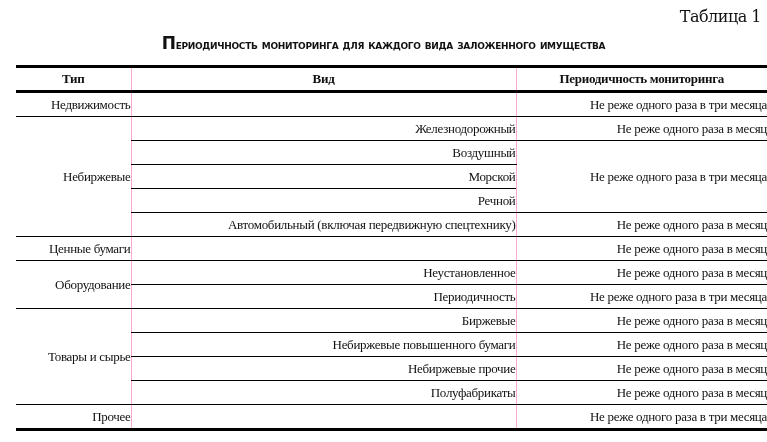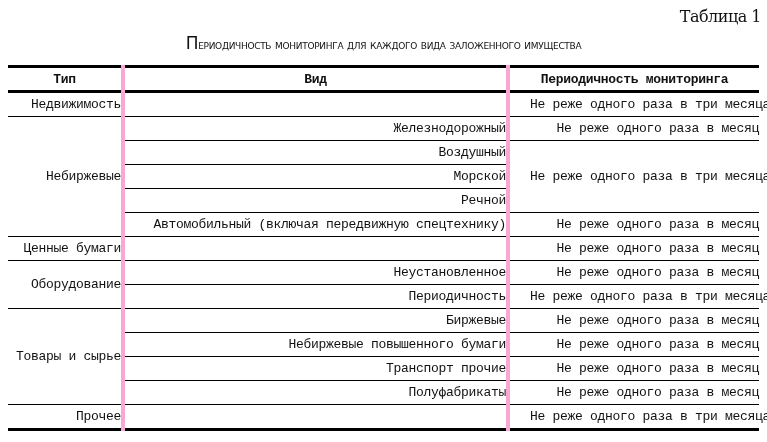--- a/index.html
+++ b/index.html
@@ -24,35 +24,35 @@
       letter-spacing: -0.5px;
     }
     .table-title {
       position: absolute;
       left: 0;
       right: 0;
       top: 33px;
       text-align: center;
       font-family: "DejaVu Sans", sans-serif;
       font-size: 13px;
-      font-weight: normal;
+      font-weight: bold;
       letter-spacing: -0.3px;
       font-variant: small-caps;
     }
     .table-title .first {
       font-size: 17px;
     }
     table.data {
       position: absolute;
-      left: 8px;
+      left: 16px;
       top: 65px;
       width: 751px;
       border-collapse: collapse;
       table-layout: fixed;
-      font-family: Liberation Mono, monospace;
+      font-family: Liberation Serif, serif;
       font-size: 13px;
       letter-spacing: -0.3px;
     }
     table.data col.c1 { width: 115px; }
     table.data col.c2 { width: 385px; }
     table.data col.c3 { width: 251px; }
     table.data th {
       height: 22px;
       font-weight: bold;
       font-size: 13px;
@@ -65,21 +65,21 @@
       height: 23px;
       padding: 0 0 0 4px;
       border-bottom: 1px solid #000;
       white-space: nowrap;
       vertical-align: middle;
       text-align: right;
     }
     table.data th + th,
     table.data td.vid,
     table.data td.per {
-      border-left: 4px solid #f9a8d4;
+      border-left: 1px solid #f9a8d4;
       margin-left: 12px;
     }
     table.data td.per { padding-left: 20px; }
     table.data td.vid { padding-left: 8px; }
     table.data tr.last td {
       border-bottom: 3px solid #000;
     }
     table.data td.tip { padding-left: 3px; }
   </style>
 </head>
@@ -144,21 +144,21 @@
     <tr>
       <td class="tip" rowspan="4">Товары и сырье</td>
       <td class="vid">Биржевые</td>
       <td class="per">Не реже одного раза в месяц</td>
     </tr>
     <tr>
       <td class="vid">Небиржевые повышенного бумаги</td>
       <td class="per">Не реже одного раза в месяц</td>
     </tr>
     <tr>
-      <td class="vid">Транспорт прочие</td>
+      <td class="vid">Небиржевые прочие</td>
       <td class="per">Не реже одного раза в месяц</td>
     </tr>
     <tr>
       <td class="vid">Полуфабрикаты</td>
       <td class="per">Не реже одного раза в месяц</td>
     </tr>
     <tr class="last">
       <td class="tip">Прочее</td>
       <td class="vid"></td>
       <td class="per">Не реже одного раза в три месяца</td>

